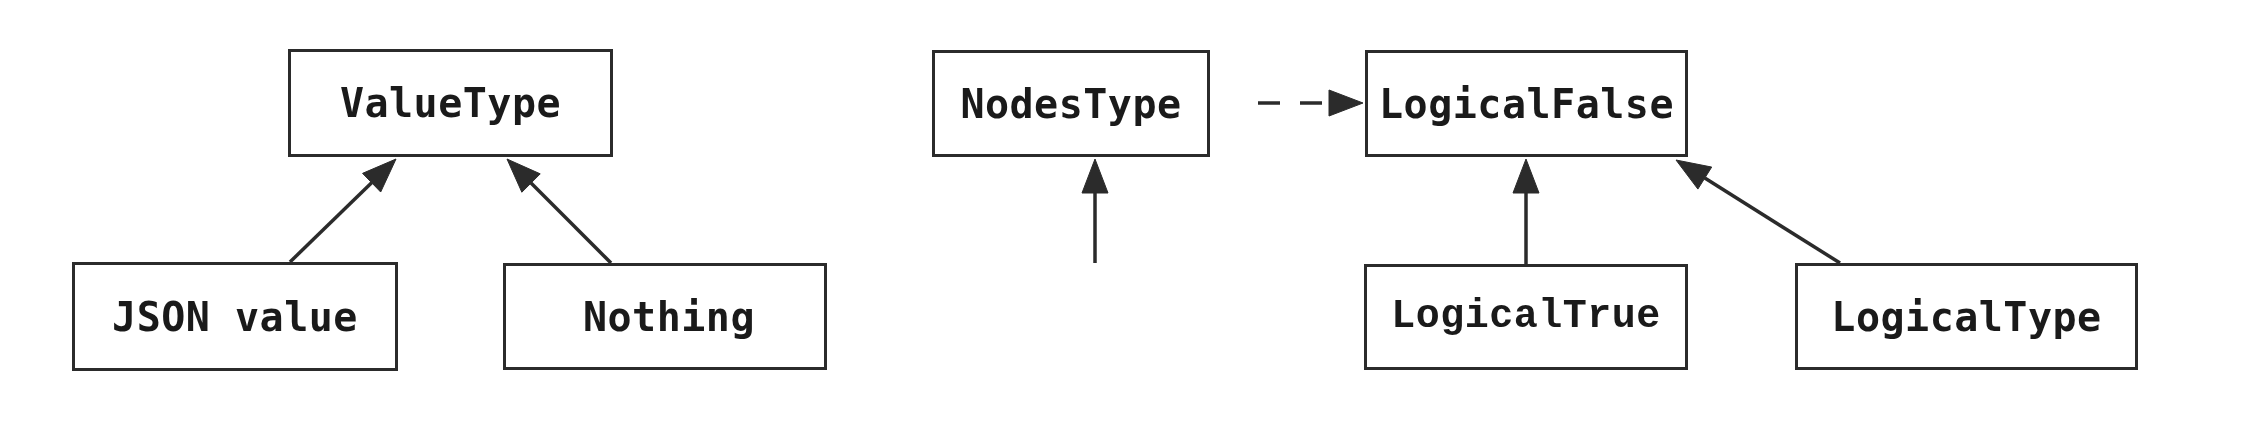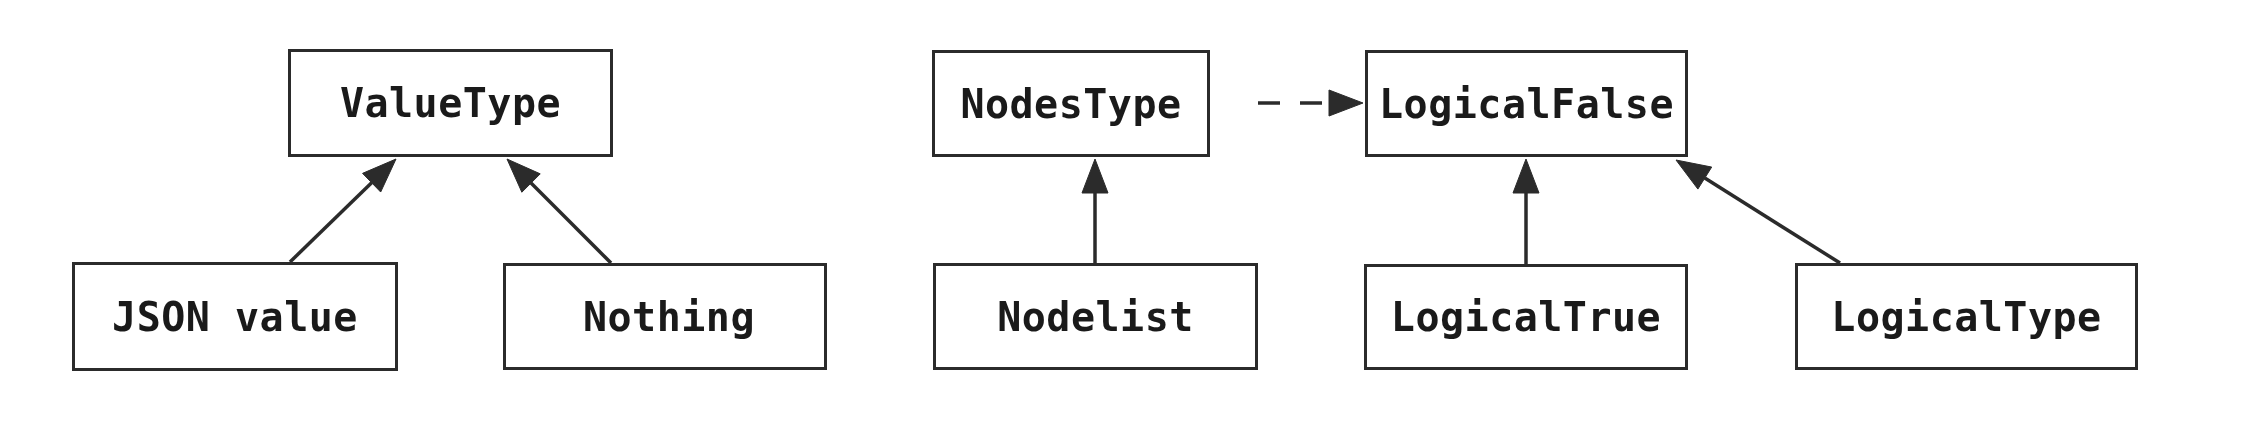--- a/index.html
+++ b/index.html
@@ -82,25 +82,22 @@
   </div>
 
   <div class="uml-class-box" style="left: 932px; top: 50px; width: 278px; height: 107px; border-color: rgb(43, 43, 43);">
     <span class="uml-class-name" style="color: rgb(26, 26, 26);">NodesType</span>
   </div>
 
   <div class="uml-class-box" style="left: 1365px; top: 50px; width: 323px; height: 107px; border-color: rgb(43, 43, 43);">
     <span class="uml-class-name" style="color: rgb(26, 26, 26);">LogicalFalse</span>
   </div>
 
-  <div class="uml-class-box" style="left: 933px; top: 263px; width: 325px; height: 107px; border-color: rgb(43, 43, 43);">
-    <span class="uml-class-name" style="color: rgb(26, 26, 26);">Nodelist</span>
-  </div>
 
   <div class="uml-class-box" style="left: 1364px; top: 264px; width: 324px; height: 106px; border-color: rgb(43, 43, 43);">
-    <span class="uml-class-name" style="color: rgb(26, 26, 26);">LogicalTrue</span>
+    <span class="uml-class-name" style="color: rgb(26, 26, 26); font-family: Liberation Mono, monospace;">LogicalTrue</span>
   </div>
 
   <div class="uml-class-box" style="left: 1795px; top: 263px; width: 343px; height: 107px; border-color: rgb(43, 43, 43);">
     <span class="uml-class-name" style="color: rgb(26, 26, 26);">LogicalType</span>
   </div>
 
 </div>
 
 </body></html>

